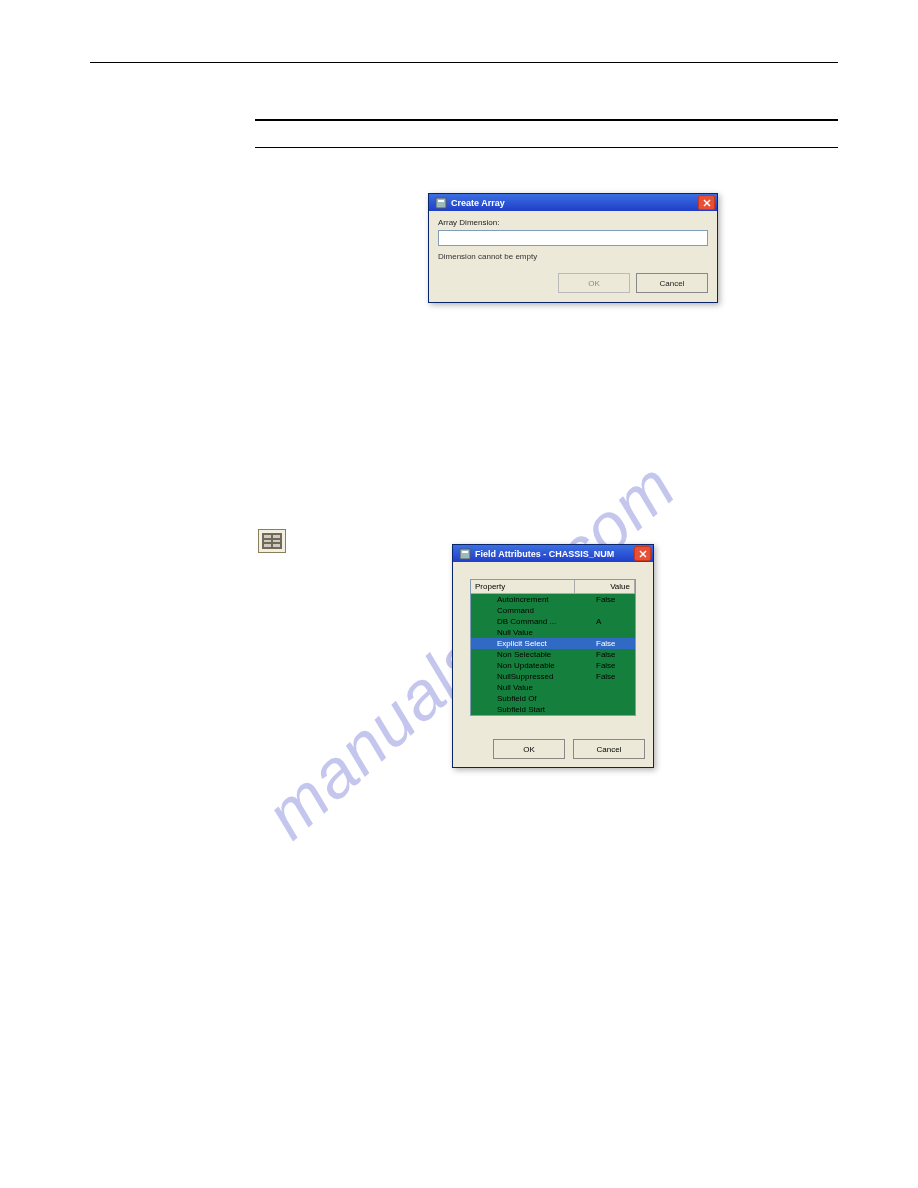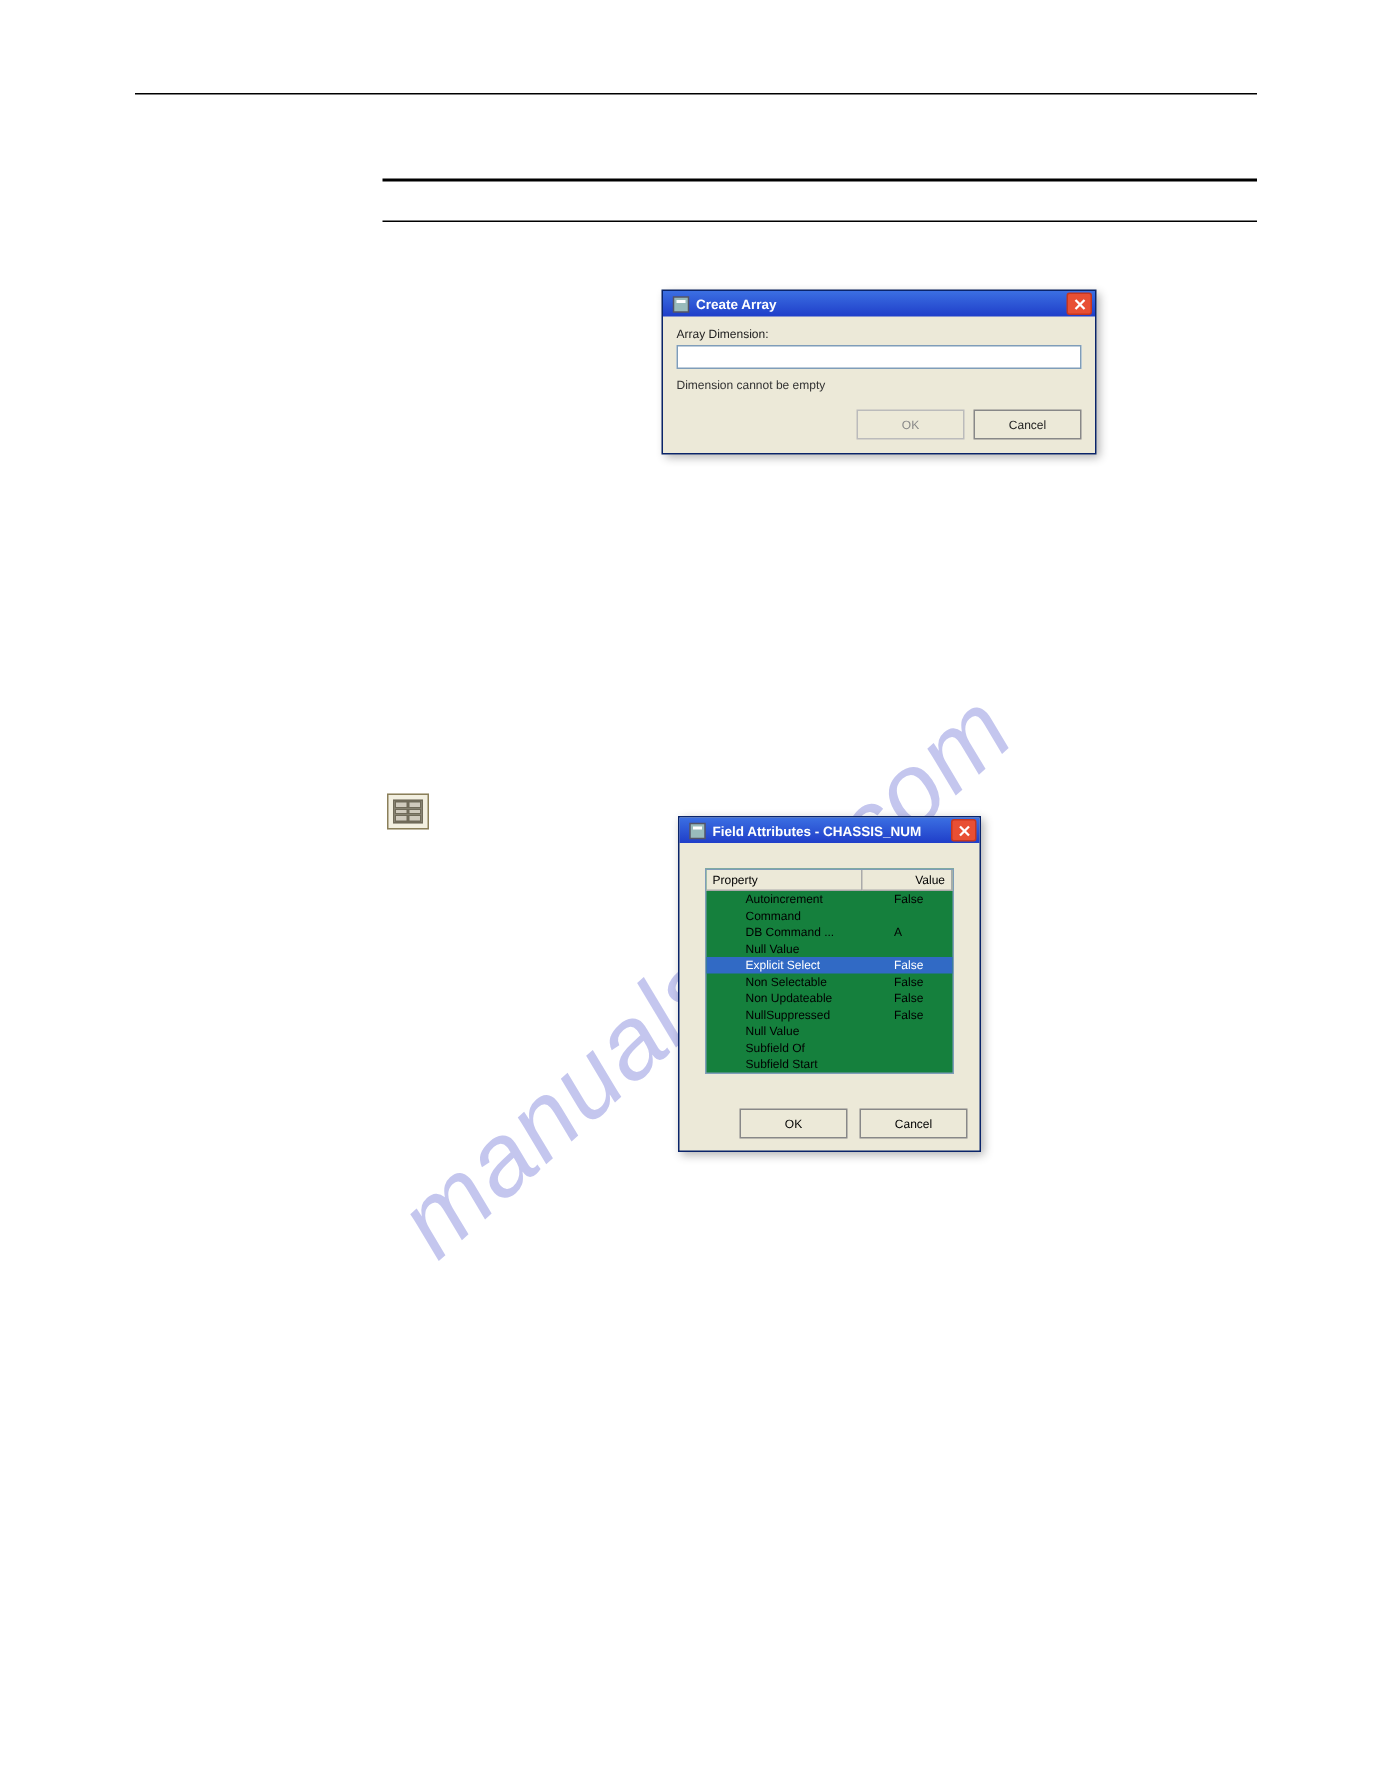--- a/index.html
+++ b/index.html
@@ -39,21 +39,21 @@
     border-top: 1px solid #000;
   }
   
   .dialog {
     position: absolute;
     background: #ece9d8;
     border: 1px solid #0a246a;
     box-shadow: 2px 2px 6px rgba(0,0,0,0.3);
   }
   .dlg1 {
-    left: 441px;
+    left: 428px;
     top: 193px;
     width: 288px;
   }
   .titlebar {
     height: 17px;
     background: linear-gradient(180deg, #3b6fe2 0%, #1f3ec9 100%);
     display: flex;
     align-items: center;
     padding: 0 2px 0 6px;
     color: #fff;

